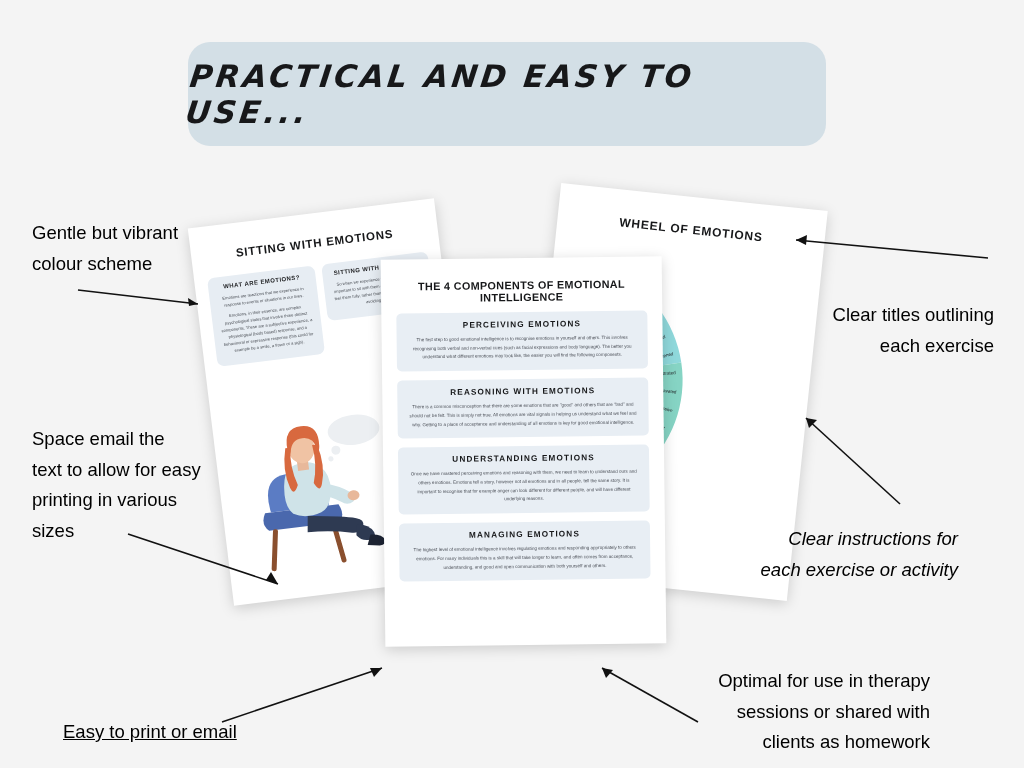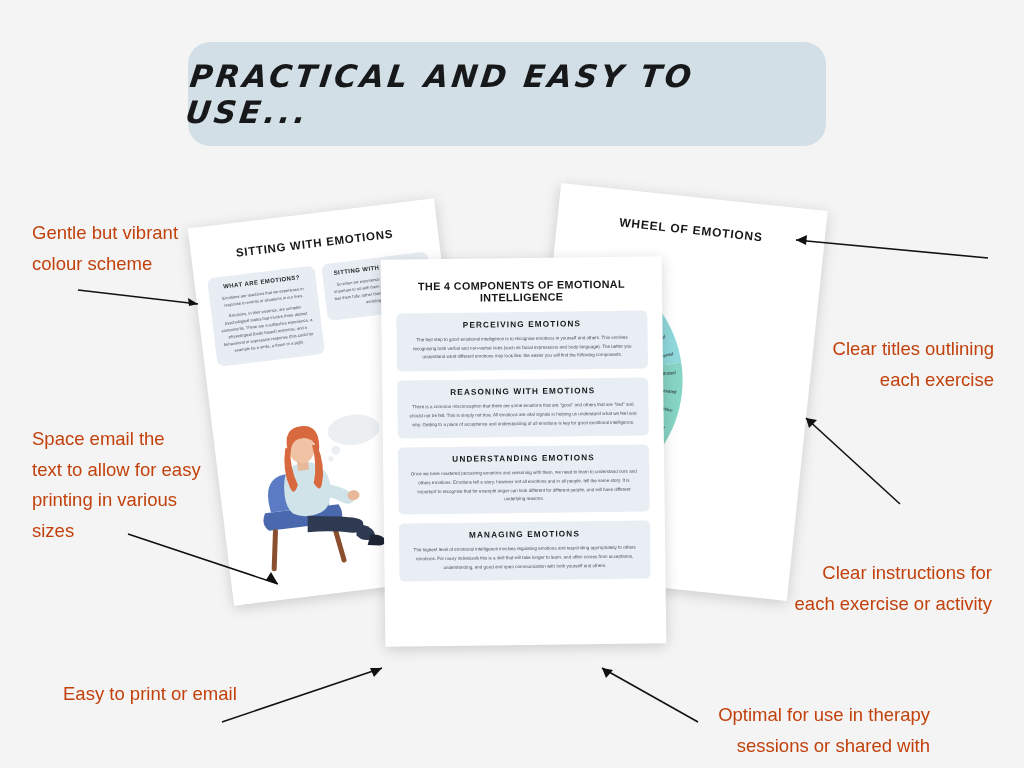--- a/index.html
+++ b/index.html
@@ -15,24 +15,24 @@
     display:flex; align-items:center; justify-content:center;
   }
   #banner-text {
     font-family:"DejaVu Sans", sans-serif;
     font-size:31px; font-weight:700; letter-spacing:3.2px;
     color:#17181a; font-style:italic;
     transform:skewX(-7deg);
   }
   
   .ann {
-    position:absolute; font-size:18.5px; color:#c2410c; line-height:1.65;
+    position:absolute; font-size:18.5px; color:#000000; line-height:1.65;
     white-space:pre-line;
   }
-  .ann.r { text-align:right;margin-top:34px; }
+  .ann.r { text-align:right; }
   .arrow { position:absolute; overflow:visible; }
   .arrow line { stroke:#111; stroke-width:1.6; }
   .arrow polygon { fill:#111; }
   
   .doc {
     position:absolute; background:#fff;
     box-shadow:0 3px 14px rgba(0,0,0,.17);
     overflow:hidden;
   }
   #doc-left  { left:210px; top:212px; width:248px; height:380px;
@@ -230,34 +230,34 @@
 
 <div class="ann" style="left:32px; top:424px; width:205px;">Space email the
 text to allow for easy
 printing in various
 sizes</div>
 <svg class="arrow" style="left:128px; top:534px; width:160px; height:58px;" viewBox="0 0 160 58">
   <line x1="0" y1="0" x2="150" y2="50"></line>
   <polygon points="150,50 138,46 143,38"></polygon>
 </svg>
 
-<div class="ann" style="left:63px; top:679px; width:230px;">Easy to print or email</div>
+<div class="ann" style="left:63px; top:717px; width:230px;text-decoration:underline;">Easy to print or email</div>
 <svg class="arrow" style="left:222px; top:664px; width:170px; height:64px;" viewBox="0 0 170 64">
   <line x1="0" y1="58" x2="160" y2="4"></line>
   <polygon points="160,4 148,4 152,13"></polygon>
 </svg>
 
 <div class="ann r" style="left:782px; top:300px; width:212px;">Clear titles outlining
 each exercise</div>
 <svg class="arrow" style="left:788px; top:232px; width:208px; height:34px;" viewBox="0 0 208 34">
   <line x1="200" y1="26" x2="8" y2="8"></line>
   <polygon points="8,8 19,3 18,13"></polygon>
 </svg>
 
-<div class="ann r" style="left:770px; top:524px; width:222px;">Clear instructions for
+<div class="ann r" style="left:736px; top:524px; width:222px;font-style:italic;">Clear instructions for
 each exercise or activity</div>
 <svg class="arrow" style="left:800px; top:412px; width:110px; height:100px;" viewBox="0 0 110 100">
   <line x1="100" y1="92" x2="6" y2="6"></line>
   <polygon points="6,6 17,8 9,16"></polygon>
 </svg>
 
 <div class="ann r" style="left:692px; top:666px; width:238px;">Optimal for use in therapy
 sessions or shared with
 clients as homework</div>
 <svg class="arrow" style="left:598px; top:664px; width:110px; height:64px;" viewBox="0 0 110 64">

